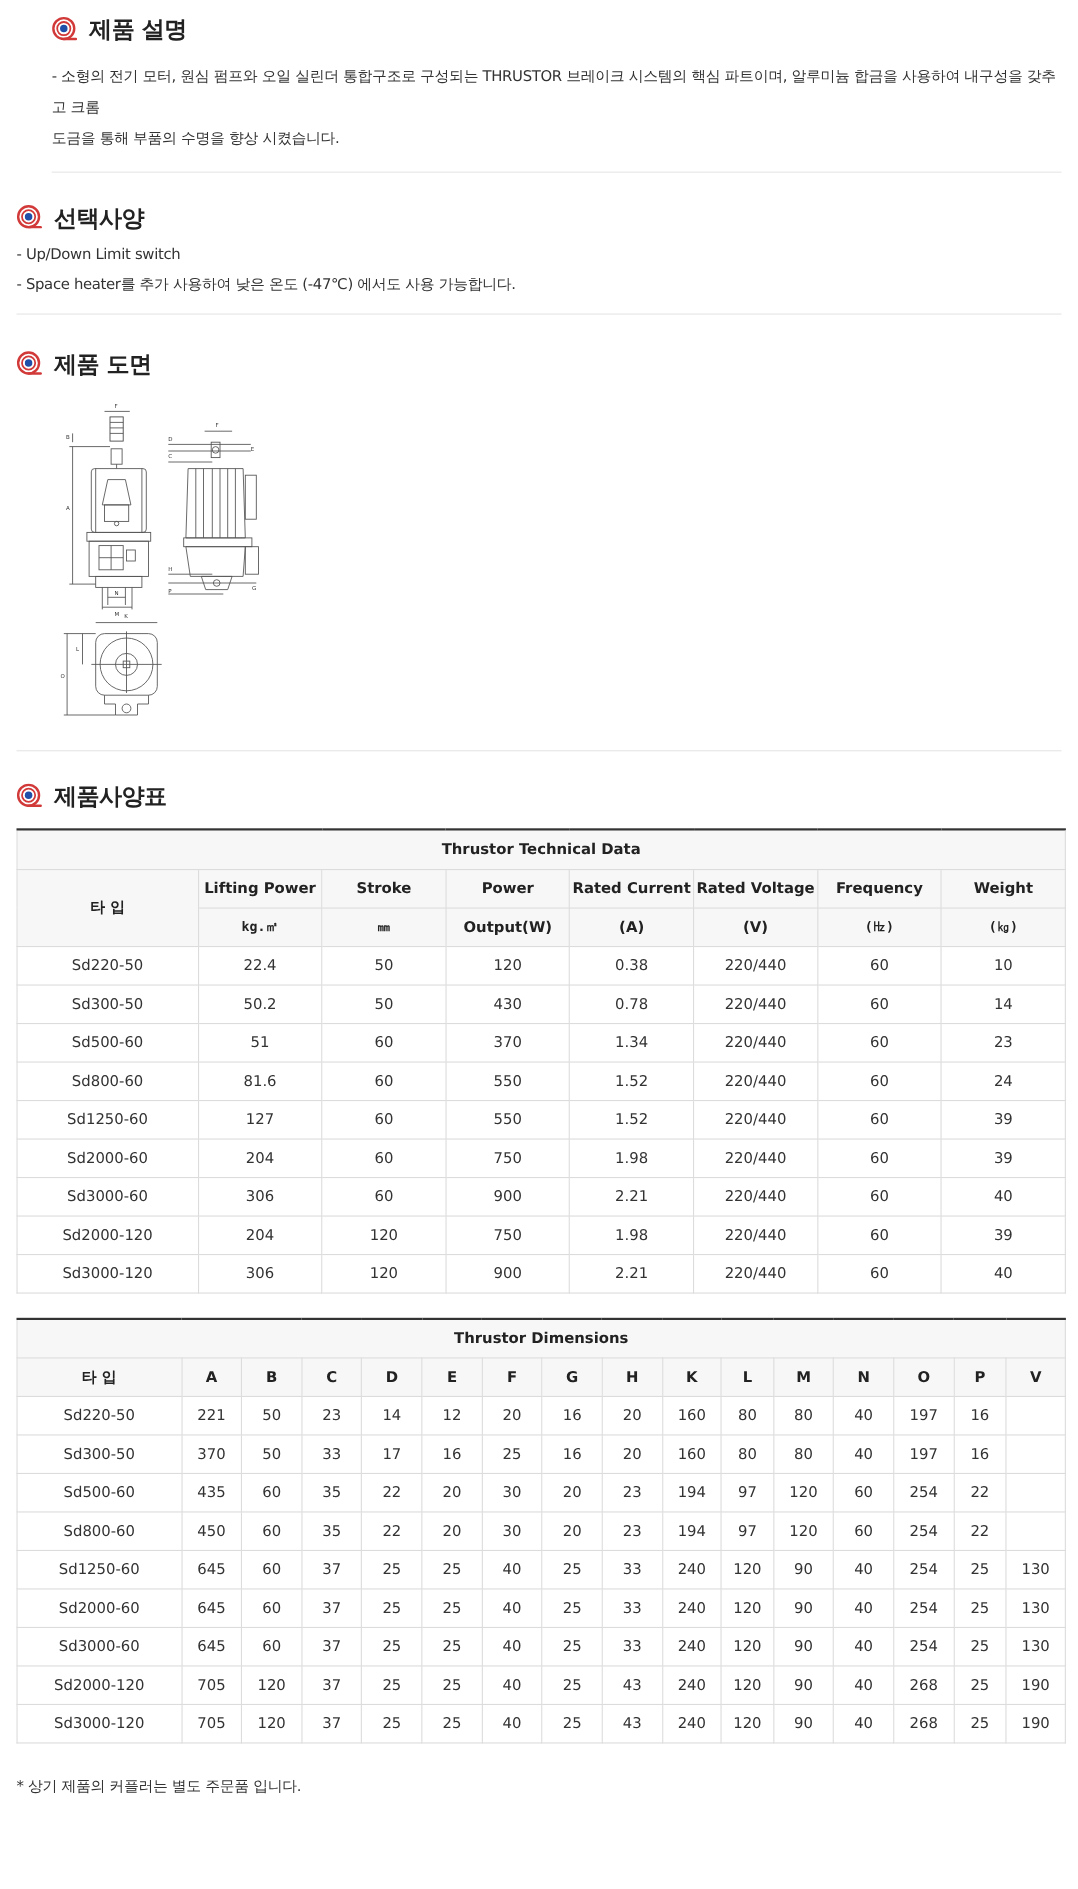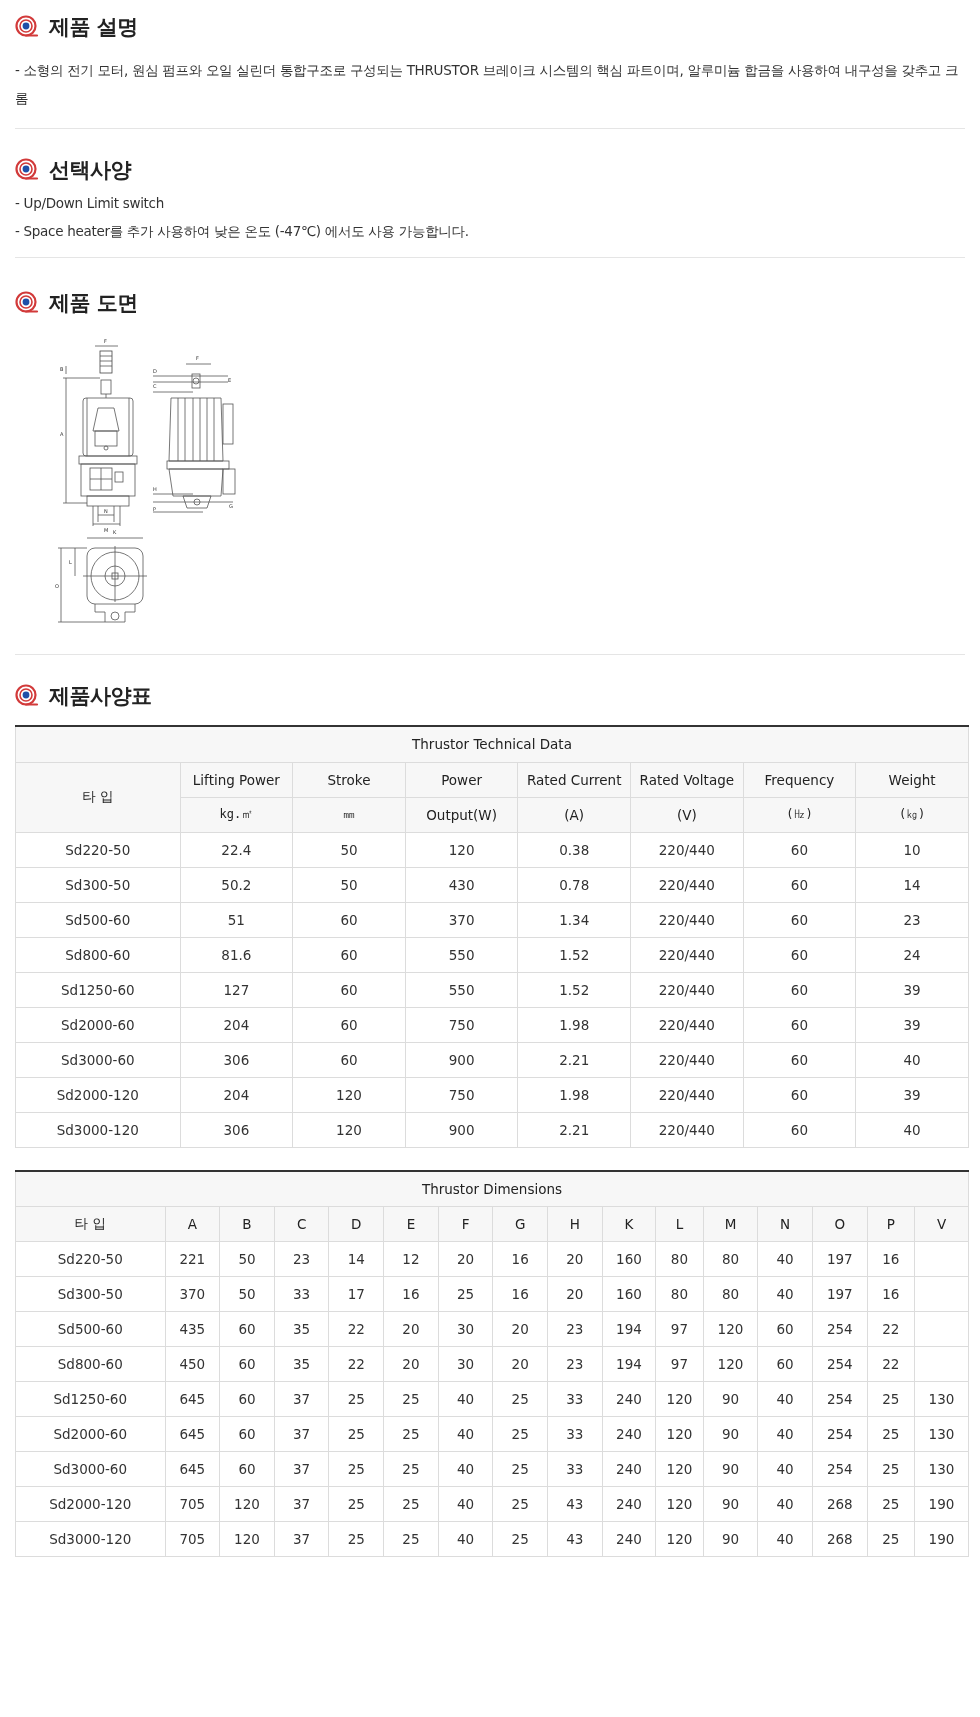--- a/index.html
+++ b/index.html
@@ -13,42 +13,42 @@
   .section-title {
     display: flex; align-items: center;
     height: 30px; margin-top: 0;
   }
   .section-title .icon { width: 24px; height: 24px; margin-right: 10px; display: inline-block; }
   .section-title h2 {
     font-size: 21px; font-weight: bold; color: #222; letter-spacing: -0.5px;
   }
   .desc { margin-top: 17px; font-size: 13.5px; line-height: 28px; color: #333; letter-spacing: -0.3px; }
   .divider { border: none; border-top: 1px solid #e5e5e5; margin: 15px 0 0 0; }
-  .s1 { padding-top: 12px; }
+  .s1 { padding-top: 12px; margin-left: 32px; }
   .s1 .desc { margin-top: 14px; }
   .s1 .divider { margin-top: 16px; }
   .s2 { padding-top: 26px; }
   .s2 .desc { margin-top: 4px; }
   .s2 .divider { margin-top: 12px; }
   .s3 { padding-top: 30px; }
   .drawing-wrap { margin-top: 18px; margin-left: 28px; width: 210px; height: 306px; position: relative; }
   .s3 .divider { margin-top: 12px; }
   .s4 { padding-top: 26px; }
 
   table.spec {
     width: 954px; border-collapse: collapse; margin-top: 14px;
     font-size: 13.5px; color: #333; table-layout: fixed;
   }
   table.spec { border-top: 2px solid #333; }
   table.spec th, table.spec td {
     border: 1px solid #dcdcdc; text-align: center; vertical-align: middle;
     height: 35px; padding: 0 2px;
   }
   table.spec tr:first-child th { border-top: none; }
-  table.spec th { background: #f7f7f7; font-weight: normal; color: #222; }
+  table.spec th { background: #f7f7f7; font-weight: bold; color: #222; }
   table.spec td { background: #fff; }
   table.spec th.mono { font-family: "DejaVu Sans Mono", "Liberation Mono", monospace; font-size: 12px; }
   table.spec th.caption-row { height: 36px; }
   .t2 { margin-top: 22px !important; }
   .note { margin-top: 30px; font-size: 13.5px; color: #333; padding-bottom: 8px; letter-spacing: -0.3px; }
 </style>
 </head>
 <body>
 
 <svg width="0" height="0" style="position:absolute">
@@ -64,20 +64,21 @@
 
 <div class="section s1">
   <div class="section-title">
     <svg class="icon">
         <use href="#sec-icon"></use>
       </svg>
     <h2>제품 설명</h2>
   </div>
   <div class="desc">
     <div>- 소형의 전기 모터, 원심 펌프와 오일 실린더 통합구조로 구성되는 THRUSTOR 브레이크 시스템의 핵심 파트이며, 알루미늄 합금을 사용하여 내구성을 갖추고 크롬</div>
+    <div>도금을 통해 부품의 수명을 향상 시켰습니다.</div>
   </div>
   <hr class="divider">
 </div>
 
 <div class="section s2">
   <div class="section-title">
     <svg class="icon">
         <use href="#sec-icon"></use>
       </svg>
     <h2>선택사양</h2>
@@ -535,13 +536,14 @@
           <td>120</td>
           <td>90</td>
           <td>40</td>
           <td>268</td>
           <td>25</td>
           <td>190</td>
         </tr>
       </tbody>
   </table>
 
+  <div class="note">* 상기 제품의 커플러는 별도 주문품 입니다.</div>
 </div>
 
 </body></html>

